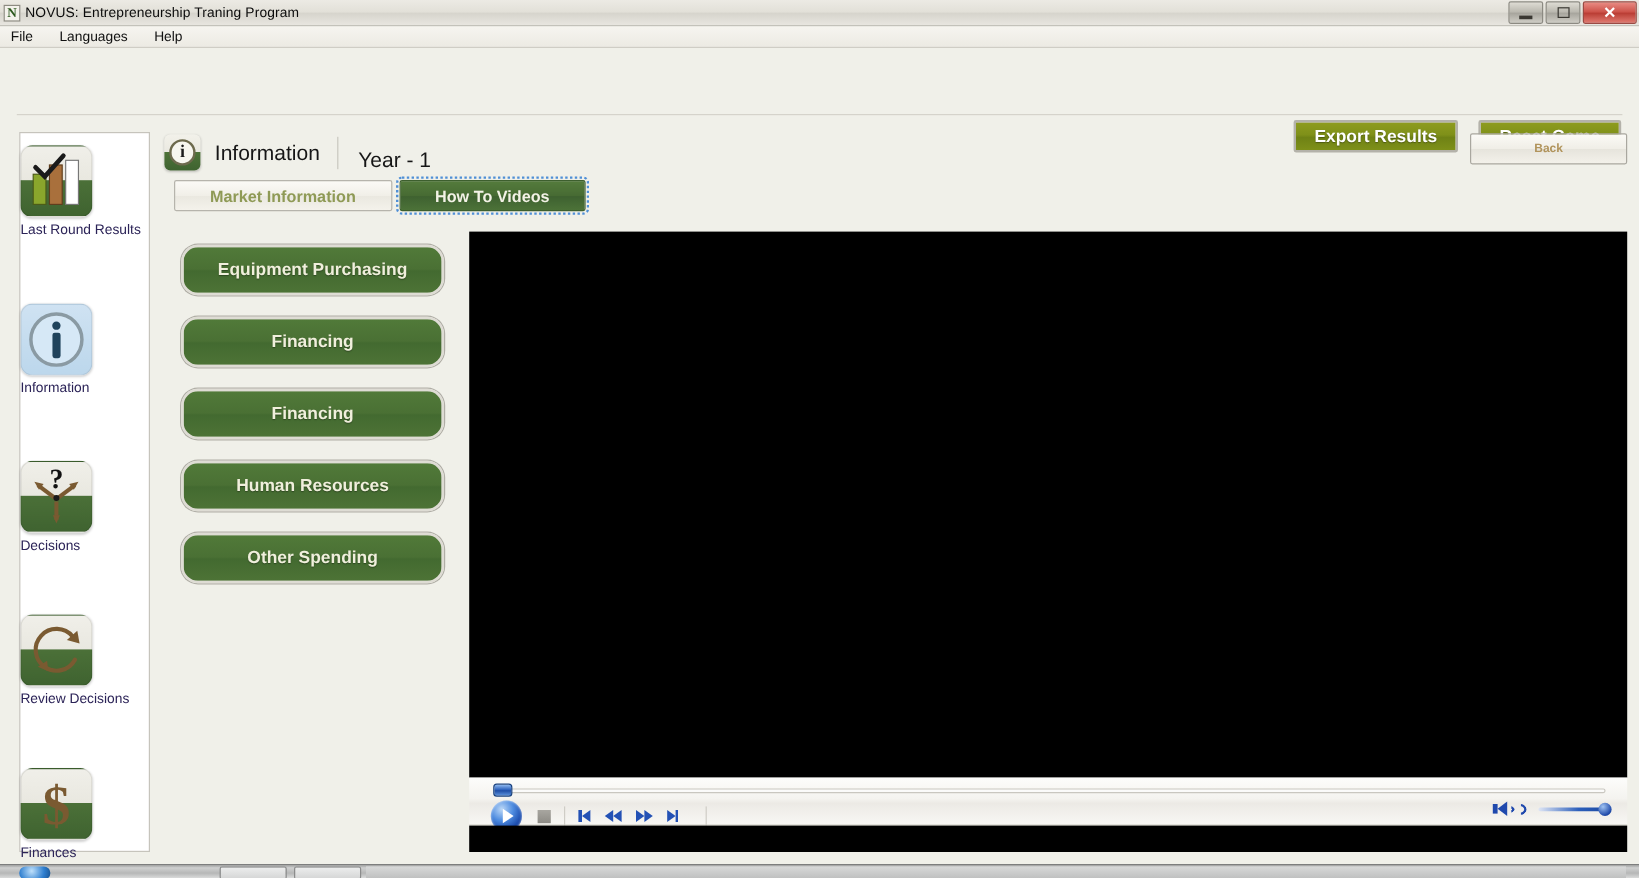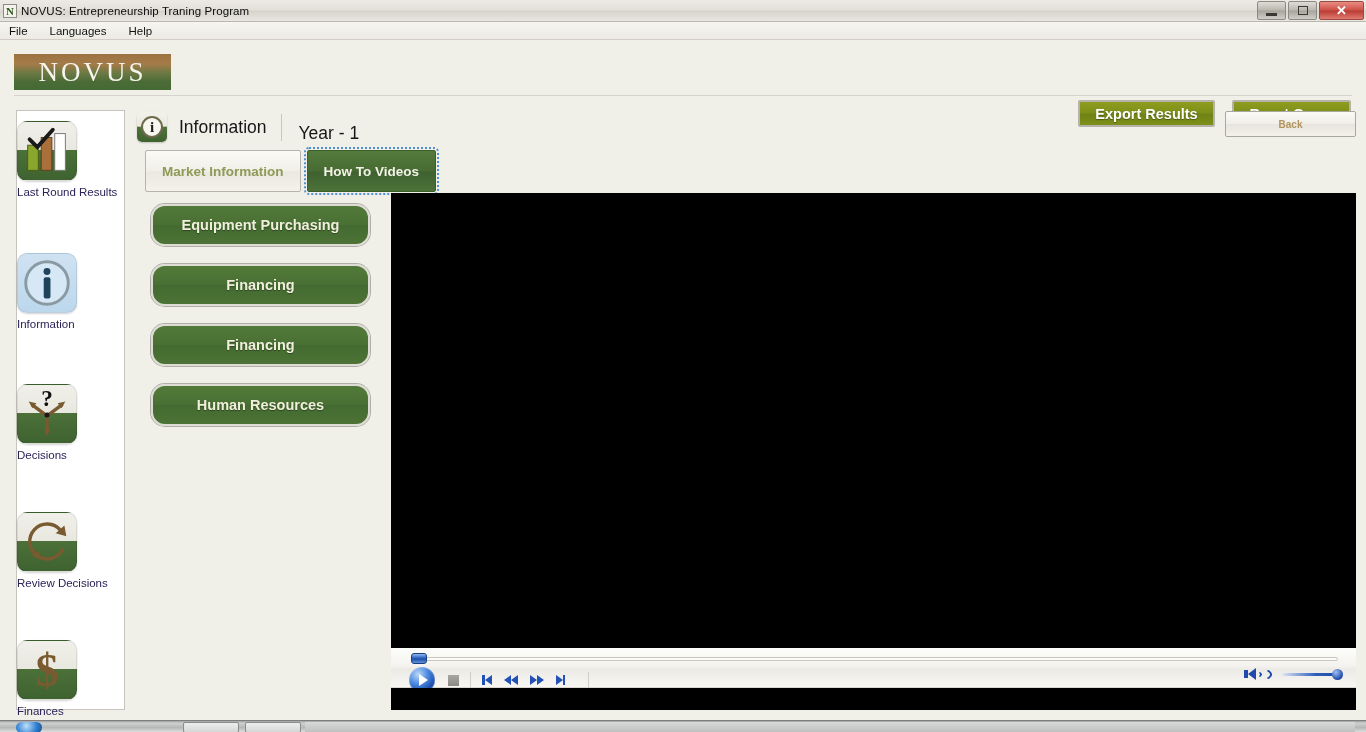--- a/index.html
+++ b/index.html
@@ -124,21 +124,21 @@
   #back-btn {
     position: absolute; right: 2px; top: 6px; width: 131px; height: 26px;
     background: linear-gradient(to bottom, #fbfaf6 0%, #f0eee7 49%, #e6e4dc 51%, #f3f1ea 100%);
     border: 1px solid #a9a79f; border-radius: 2px;
     color: #b1945c; font-size: 10px; font-weight: bold;
     display: flex; align-items: center; justify-content: center; cursor: pointer;
   }
 
   #tabs { position: absolute; left: 8px; top: 45px; display: flex; gap: 6px; }
   .tab {
-    height: 42px; padding: 0 16px; border-radius: 2px;
+    height: 26px; padding: 0 29px; border-radius: 2px;
     display: flex; align-items: center; justify-content: center;
     font-size: 13.5px; font-weight: bold; cursor: pointer;
   }
   .tab.inactive {
     background: linear-gradient(to bottom, #fbfaf6, #f1efe8 50%, #eae8e0 52%, #f4f2eb);
     border: 1px solid #b6b4ac; color: #8f9a56;
   }
   .tab.active {
     background: linear-gradient(to bottom, #547b3c 0%, #476b33 50%, #3e6130 52%, #4c7238 100%);
     border: 1px solid #3d5f2e; color: #f3f2e6;
@@ -253,23 +253,20 @@
     </div>
   </div>
 
   <div id="menubar">
     <div class="menu-item">File</div>
     <div class="menu-item">Languages</div>
     <div class="menu-item">Help</div>
   </div>
 
   <div id="brand-row">
-    <div id="logo">
-      <span id="logo-text">NOVUS</span>
-    </div>
     <div id="brand-sep"></div>
     <div class="top-btn" id="btn-export">Export Results</div>
     <div class="top-btn" id="btn-reset">Reset Game</div>
   </div>
 
   <div id="sidebar">
 
     <div class="side-item">
       <div class="side-icon">
         <svg class="svg-ico" viewBox="0 0 60 60">
@@ -354,20 +351,21 @@
     <div id="tabs">
       <div class="tab inactive">Market Information</div>
       <div class="tab active">How To Videos</div>
     </div>
 
     <div id="nav-list">
       <div class="nav-btn">Equipment Purchasing</div>
       <div class="nav-btn">Financing</div>
       <div class="nav-btn">Financing</div>
       <div class="nav-btn">Human Resources</div>
+      <div class="nav-btn">Other Spending</div>
     </div>
 
     <div id="player">
       <div id="video-screen"></div>
 
       <div id="controls-bar">
         <div id="seek-track"></div>
         <div id="seek-thumb"></div>
 
         <div id="ctrl-row">

